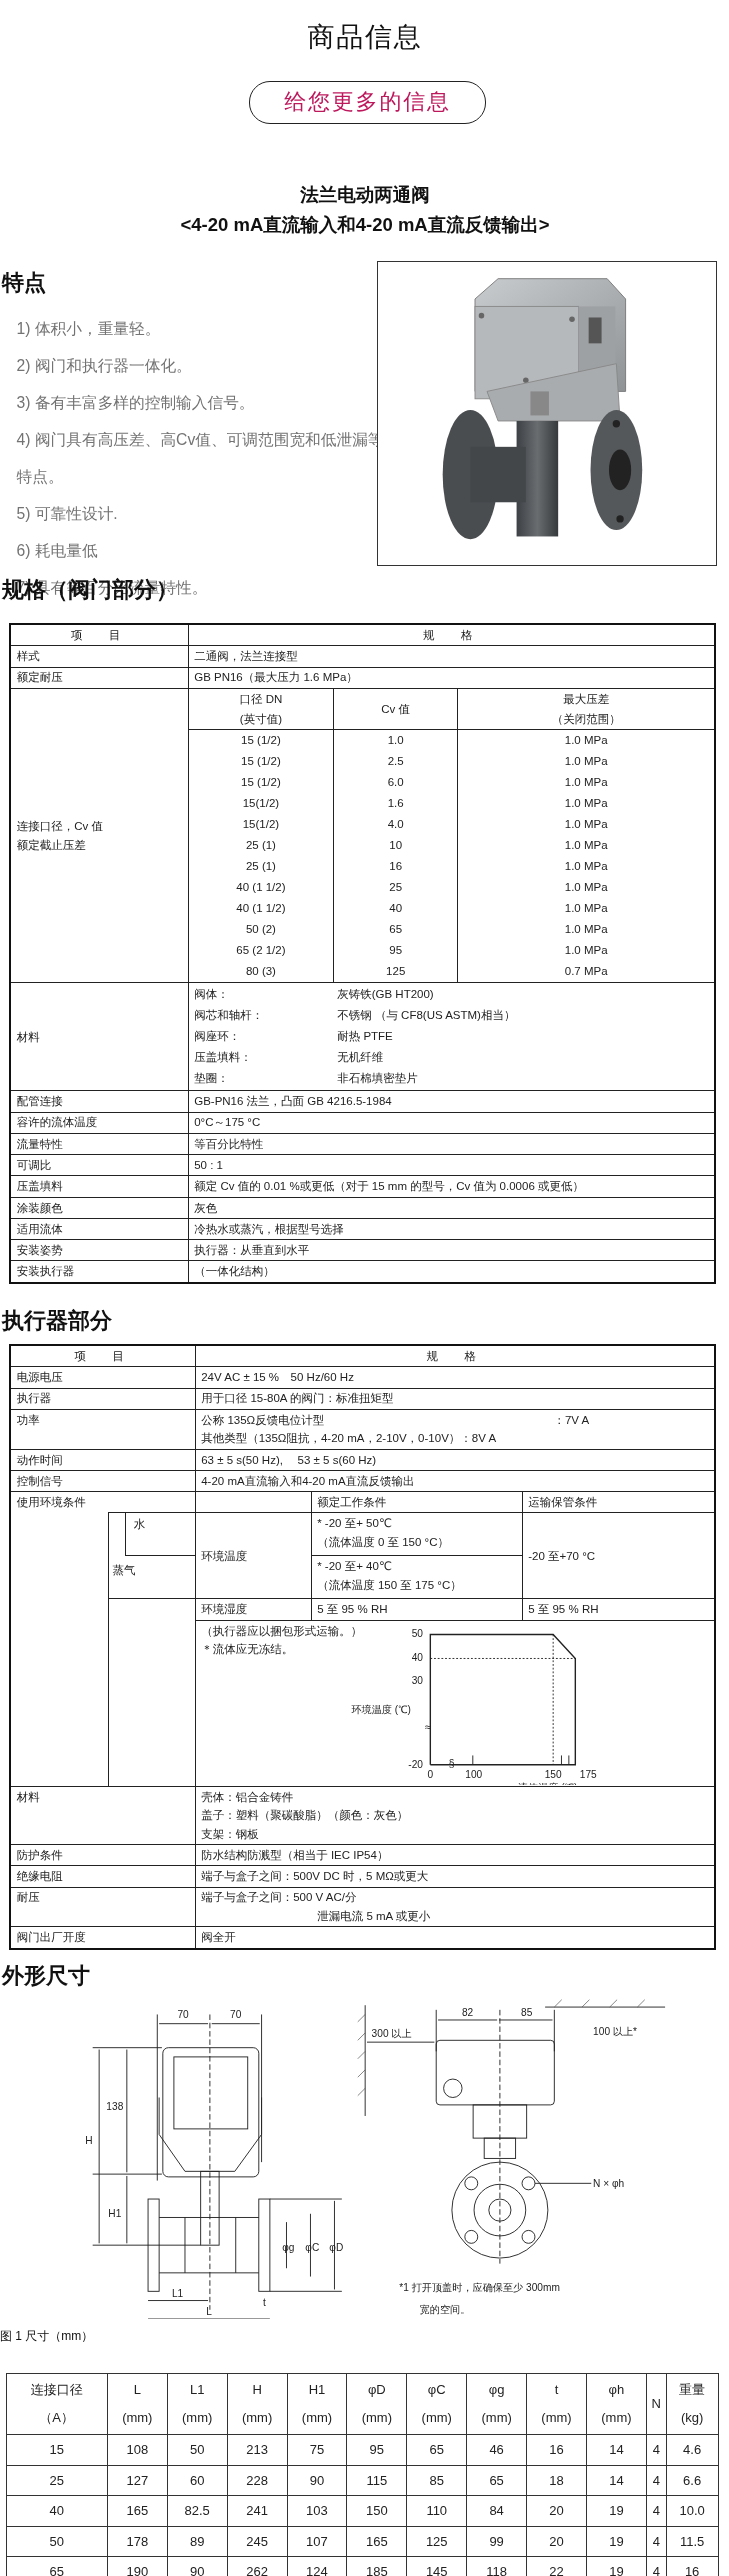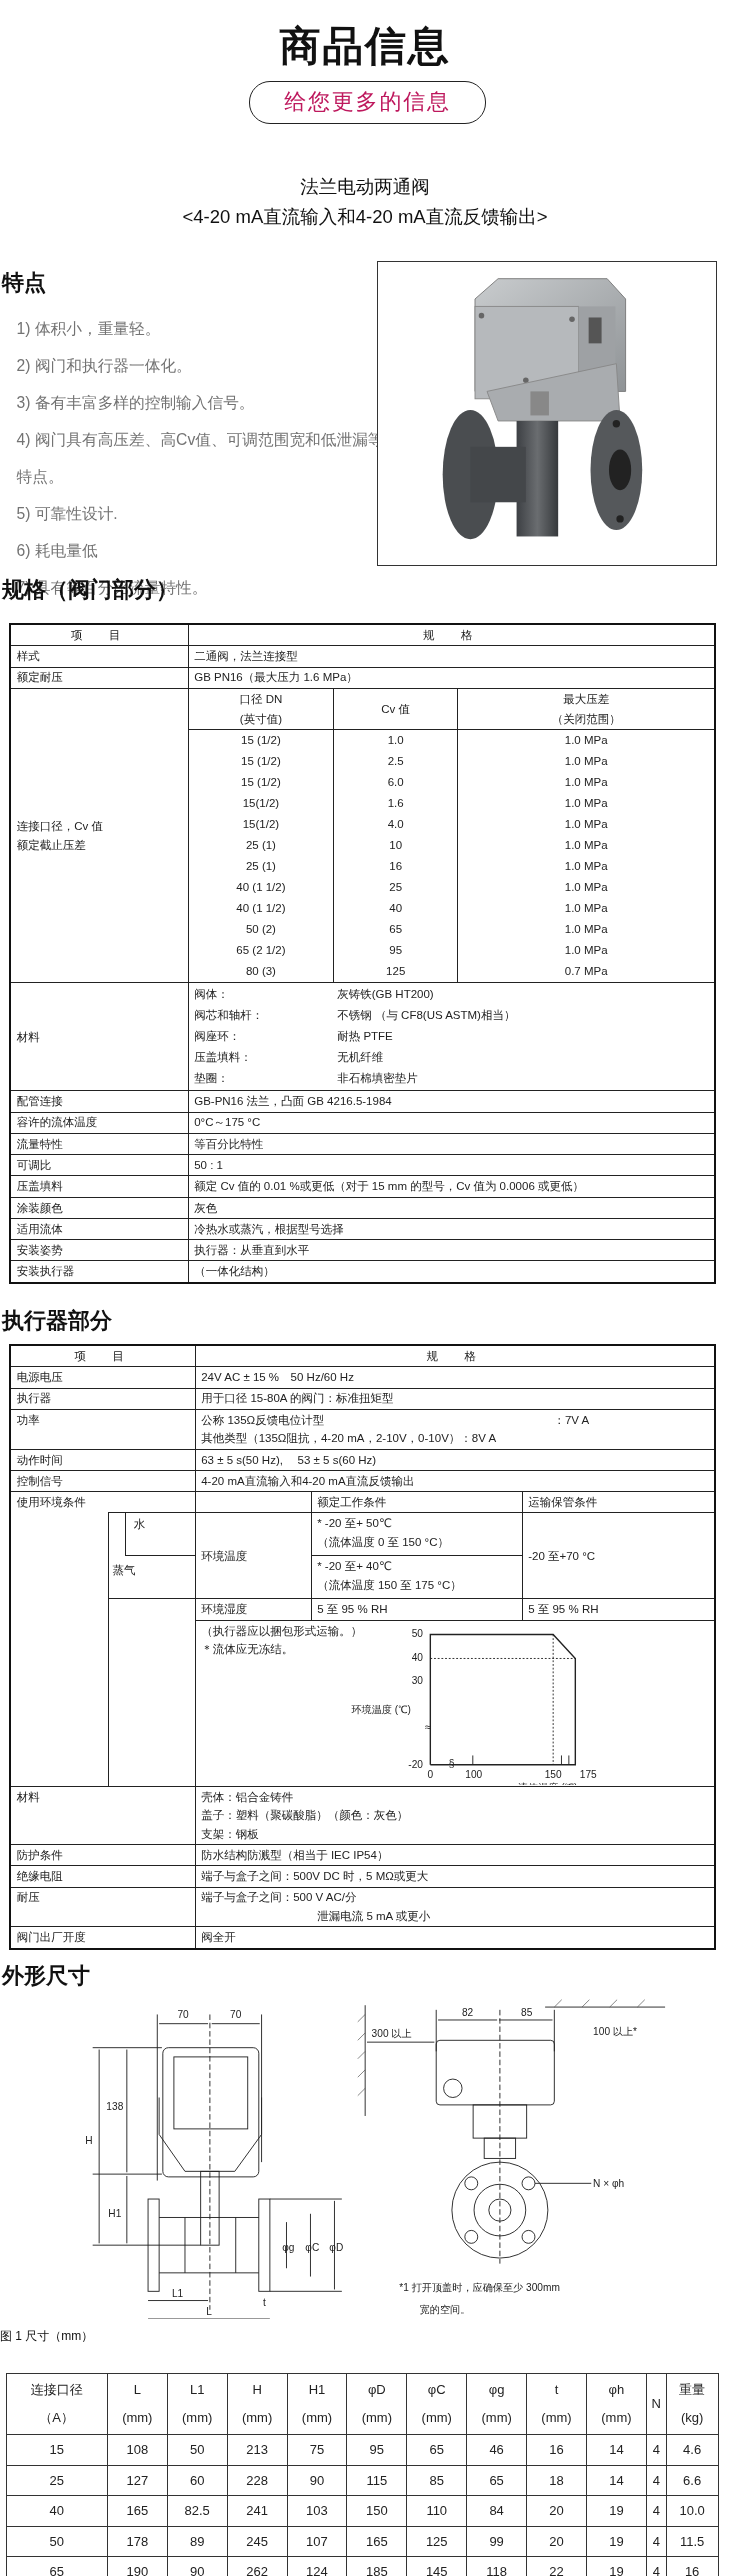--- a/index.html
+++ b/index.html
@@ -1,21 +1,21 @@
 <!DOCTYPE html>
 <html style="font-size:15px"><head>
 <meta charset="utf-8">
 <style>
   * { box-sizing: border-box; margin: 0; padding: 0; }
   body { width: 730px; background: #fff; font-family: "Liberation Sans", "DejaVu Sans", sans-serif; color: #111; }
   .page { position: relative; width: 730px; height: 2576px; overflow: hidden; }
 
-  .hero-title { position: absolute; top: 18.5px; left: 0; width: 730px; text-align: center; font-size: 41px; font-weight: bold; letter-spacing: 1.8px; }
+  .hero-title { position: absolute; top: 18.5px; left: 0; width: 730px; text-align: center; font-size: 27px; font-weight: normal; letter-spacing: 1.8px; }
   .hero-pill { position: absolute; top: 81px; left: 249px; width: 237px; height: 43px; border: 1.4px solid #222; border-radius: 21px; text-align: center; line-height: 40px; font-size: 22px; color: #be185d; letter-spacing: 1.8px; }
-  .prod-title { position: absolute; top: 172px; left: 0; width: 730px; text-align: center; font-size: 18.5px; font-weight: normal; line-height: 30px; }
+  .prod-title { position: absolute; top: 180px; left: 0; width: 730px; text-align: center; font-size: 18.5px; font-weight: bold; line-height: 30px; }
 
   .section-h { position: absolute; left: 2px; font-size: 22px; font-weight: bold; }
 
   .features { position: absolute; top: 310px; left: 16.6px; width: 240px; font-size: 15.7px; line-height: 37px; color: #737373; }
   .photo { position: absolute; top: 261px; left: 377px; width: 340px; height: 305px; border: 0.9px solid #333; background: #fff; overflow: hidden; }
 
   table.spec { position: absolute; border-collapse: collapse; font-size: 11.5px; color: #222; padding-left: 42px; }
   table.spec td { border: 0.9px solid #222; padding: 0.9px 5.5px; vertical-align: top; line-height: 18.5px; }
   table.spec.outer { border: 2.8px solid #111; }
   .hdr td { text-align: center; letter-spacing: 7.4px; }

